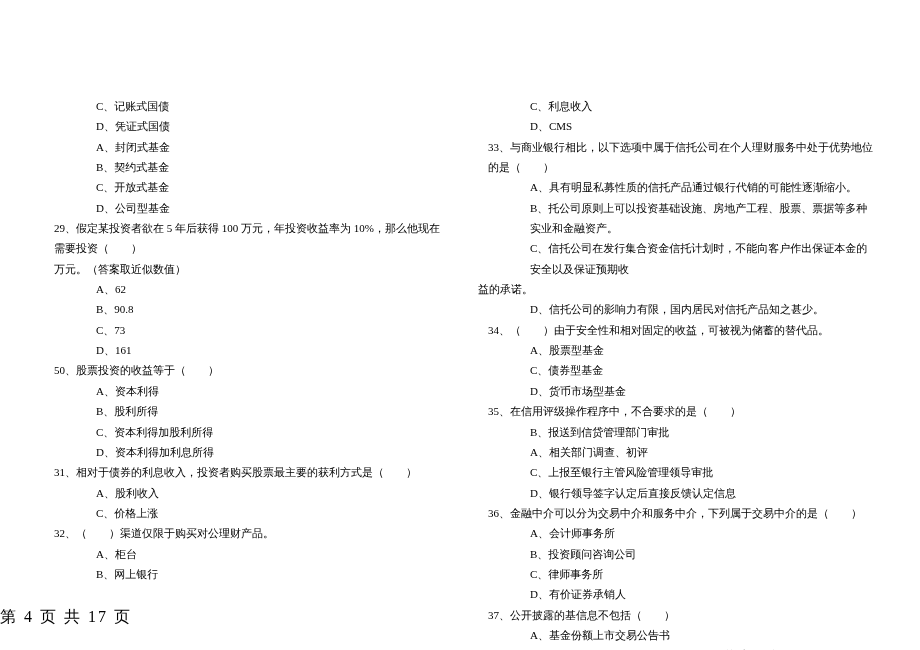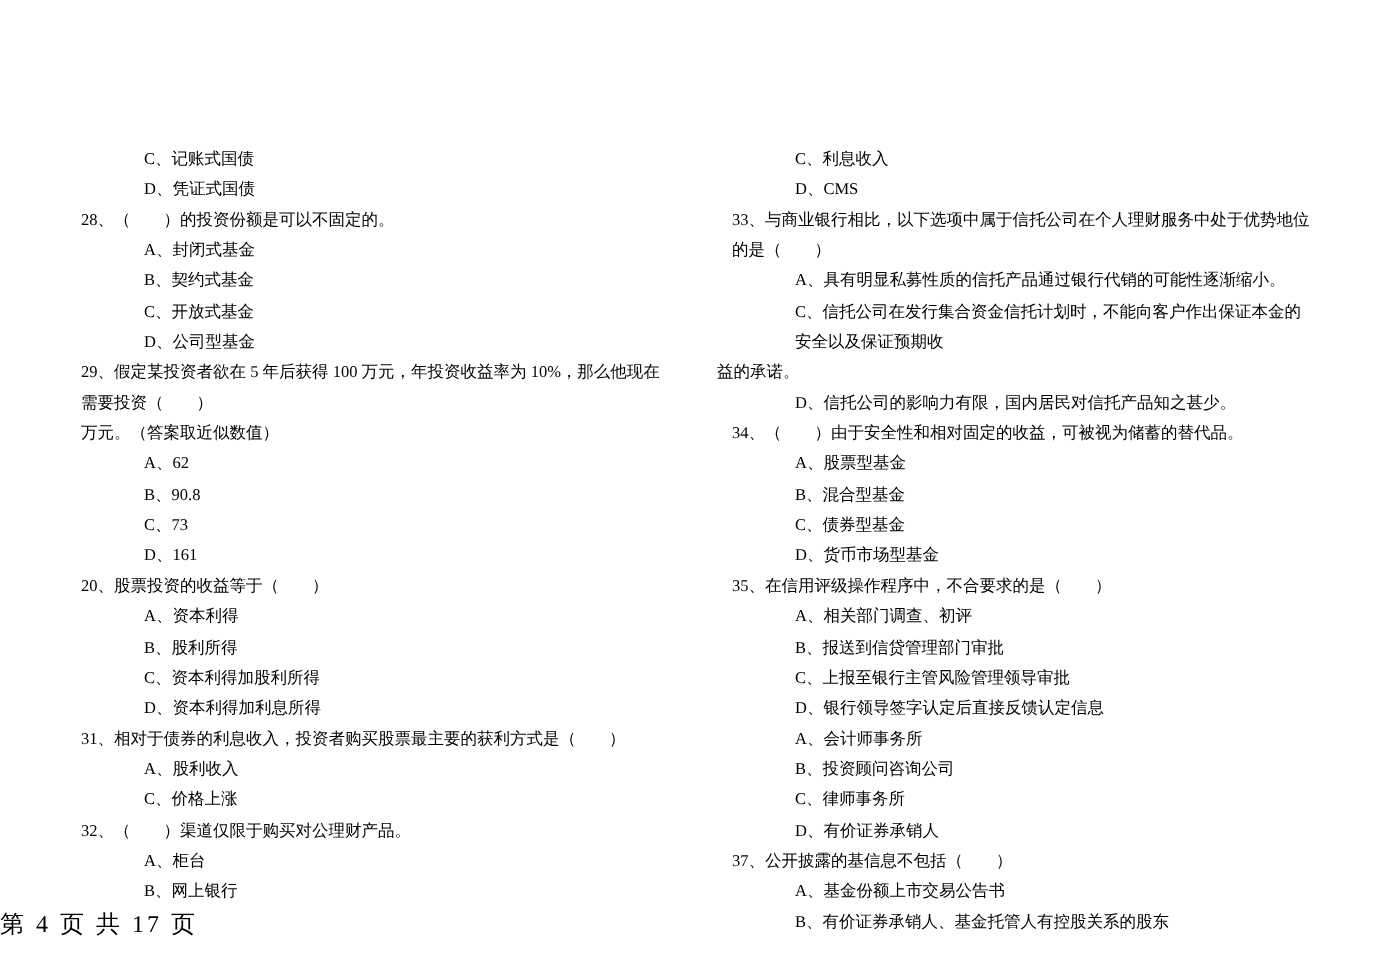--- a/index.html
+++ b/index.html
@@ -43,62 +43,62 @@
       letter-spacing: 2px;
     }
   </style>
 </head>
 <body>
 
 <div class="page">
   <div class="col col-left">
     <div class="opt">C、记账式国债</div>
     <div class="opt">D、凭证式国债</div>
-    <div class="q">28、（　　）的投资份额是可以不固定的。</div>
     <div class="opt">A、封闭式基金</div>
     <div class="opt">B、契约式基金</div>
     <div class="opt">C、开放式基金</div>
     <div class="opt">D、公司型基金</div>
     <div class="q">29、假定某投资者欲在 5 年后获得 100 万元，年投资收益率为 10%，那么他现在需要投资（　　）</div>
     <div class="q">万元。（答案取近似数值）</div>
     <div class="opt">A、62</div>
     <div class="opt">B、90.8</div>
     <div class="opt">C、73</div>
     <div class="opt">D、161</div>
-    <div class="q">20、股票投资的收益等于（　　）</div>
+    <div class="q">50、股票投资的收益等于（　　）</div>
     <div class="opt">A、资本利得</div>
     <div class="opt">B、股利所得</div>
     <div class="opt">C、资本利得加股利所得</div>
     <div class="opt">D、资本利得加利息所得</div>
     <div class="q">31、相对于债券的利息收入，投资者购买股票最主要的获利方式是（　　）</div>
     <div class="opt">A、股利收入</div>
     <div class="opt">C、价格上涨</div>
     <div class="q">32、（　　）渠道仅限于购买对公理财产品。</div>
     <div class="opt">A、柜台</div>
     <div class="opt">B、网上银行</div>
   </div>
 
   <div class="col col-right">
     <div class="opt">C、利息收入</div>
     <div class="opt">D、CMS</div>
     <div class="q">33、与商业银行相比，以下选项中属于信托公司在个人理财服务中处于优势地位的是（　　）</div>
     <div class="opt">A、具有明显私募性质的信托产品通过银行代销的可能性逐渐缩小。</div>
+    <div class="opt">B、托公司原则上可以投资基础设施、房地产工程、股票、票据等多种实业和金融资产。</div>
     <div class="opt">C、信托公司在发行集合资金信托计划时，不能向客户作出保证本金的安全以及保证预期收</div>
     <div class="cont">益的承诺。</div>
     <div class="opt">D、信托公司的影响力有限，国内居民对信托产品知之甚少。</div>
     <div class="q">34、（　　）由于安全性和相对固定的收益，可被视为储蓄的替代品。</div>
     <div class="opt">A、股票型基金</div>
-    <div class="opt">B、混合型基金</div>
     <div class="opt">C、债券型基金</div>
     <div class="opt">D、货币市场型基金</div>
     <div class="q">35、在信用评级操作程序中，不合要求的是（　　）</div>
+    <div class="opt">B、报送到信贷管理部门审批</div>
     <div class="opt">A、相关部门调查、初评</div>
-    <div class="opt">B、报送到信贷管理部门审批</div>
     <div class="opt">C、上报至银行主管风险管理领导审批</div>
     <div class="opt">D、银行领导签字认定后直接反馈认定信息</div>
+    <div class="q">36、金融中介可以分为交易中介和服务中介，下列属于交易中介的是（　　）</div>
     <div class="opt">A、会计师事务所</div>
     <div class="opt">B、投资顾问咨询公司</div>
     <div class="opt">C、律师事务所</div>
     <div class="opt">D、有价证券承销人</div>
     <div class="q">37、公开披露的基信息不包括（　　）</div>
     <div class="opt">A、基金份额上市交易公告书</div>
     <div class="opt">B、有价证券承销人、基金托管人有控股关系的股东</div>
   </div>
 </div>
 

